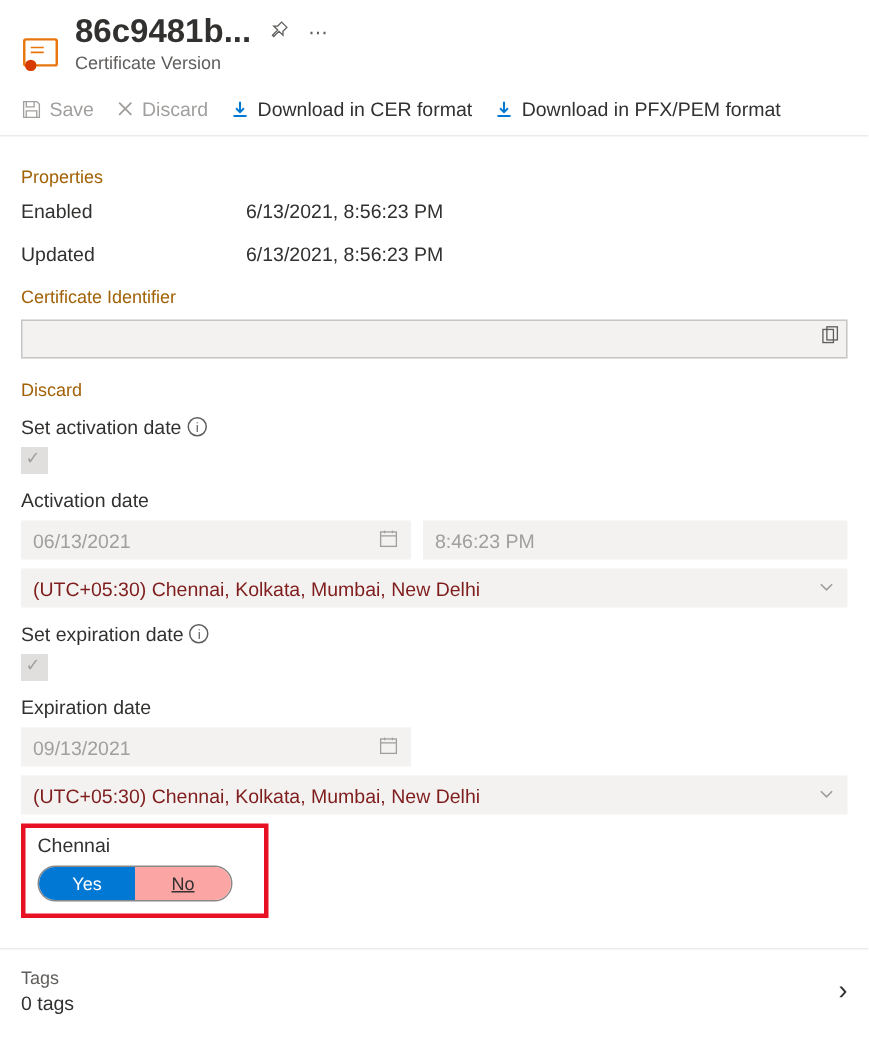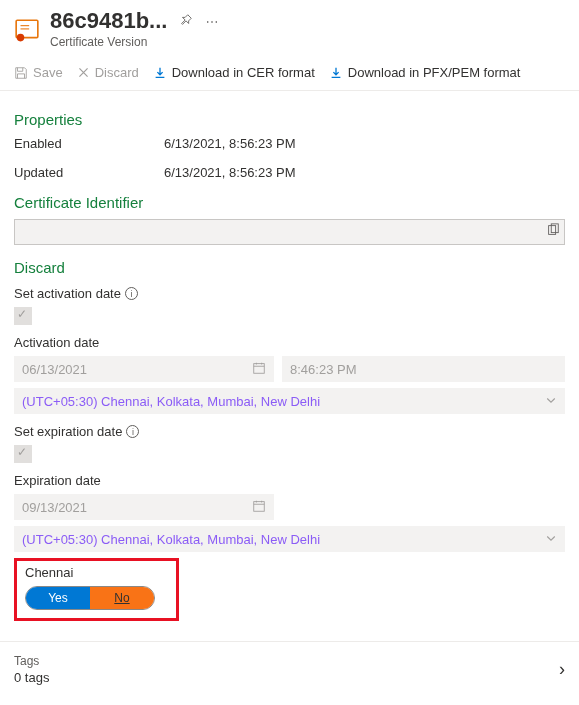--- a/index.html
+++ b/index.html
@@ -1,47 +1,47 @@
 <!DOCTYPE html>
 <html><head>
   <meta charset="utf-8">
   <style>
     * { margin: 0; padding: 0; box-sizing: border-box; font-family: 'Segoe UI', Arial, sans-serif; }
     body { width: 579px; background: #fff; color: #323130; font-size: 13px; }
-    .header { display: flex; align-items: center; padding: 8px 14px 10px 14px; gap: 10px; }
+    .header { display: flex; align-items: flex-end; padding: 8px 14px 10px 14px; gap: 10px; }
     .cert-icon { width: 26px; height: 26px; flex: 0 0 26px; margin-top: 2px; }
     .title-wrap { flex: 1; min-width: 0; }
     .title-line { display: flex; align-items: center; gap: 12px; }
     .title { font-size: 22px; font-weight: 600; white-space: nowrap; overflow: hidden; text-overflow: ellipsis; max-width: 130px; }
     .subtitle { font-size: 12px; color: #605e5c; margin-top: 1px; }
     .pin, .more { color: #605e5c; cursor: pointer; }
     .toolbar { display: flex; align-items: center; gap: 14px; padding: 6px 14px 10px 14px; border-bottom: 1px solid #edebe9; font-size: 13px; }
     .tool { display: inline-flex; align-items: center; gap: 5px; color: #a19f9d; cursor: pointer; }
     .tool.active { color: #323130; }
     .tool.active .dlicn { color: #0078d4; }
     .body { padding: 14px 14px 0 14px; }
-    .section-title { font-size: 15px; color: #15803d; margin: 6px 0 8px 0; }
+    .section-title { font-size: 12px; color: #a16207; margin: 6px 0 8px 0; }
     .prop-row { display: flex; margin: 6px 0 14px 0; }
     .prop-label { width: 150px; color: #323130; }
     .prop-val { color: #323130; }
     .id-box { position: relative; width: 100%; height: 26px; background: #f3f2f1; border: 1px solid #c8c6c4; margin-top: 4px; margin-bottom: 14px; }
     .id-copy { position: absolute; right: 4px; top: 3px; color: #605e5c; cursor: pointer; }
     .field-label { font-size: 13px; margin: 10px 0 6px 0; display: flex; align-items: center; gap: 4px; }
     .info-icon { width: 13px; height: 13px; border: 1px solid #605e5c; border-radius: 50%; display: inline-flex; align-items: center; justify-content: center; font-size: 9px; color: #605e5c; }
     .chk-disabled { width: 18px; height: 18px; background: #e1dfdd; position: relative; }
     .chk-disabled::after { content: '✓'; font-size: 12px; color: #a19f9d; position: absolute; left: 3px; top: 0; }
     .date-row { display: flex; gap: 8px; margin: 6px 0; }
     .date-input { flex: 0 0 260px; height: 26px; background: #f3f2f1; color: #a19f9d; display: flex; align-items: center; justify-content: space-between; padding: 0 8px; font-size: 13px; }
     .time-input { flex: 1; height: 26px; background: #f3f2f1; color: #a19f9d; padding: 0 8px; display: flex; align-items: center; font-size: 13px; }
-    .tz-select { width: 100%; height: 26px; background: #f3f2f1; color: #8b5cf6; padding: 0 8px; display: flex; align-items: center; justify-content: space-between; font-size: 13px; }
+    .tz-select { width: 100%; height: 26px; background: #f3f2f1; color: #7f1d1d; padding: 0 8px; display: flex; align-items: center; justify-content: space-between; font-size: 13px; }
     .highlight-box { border: 3px solid #e81123; padding: 4px 8px 8px 8px; margin-top: 6px; width: 165px; }
     .toggle { display: flex; width: 130px; height: 24px; border: 1px solid #8a8886; border-radius: 12px; overflow: hidden; margin-top: 4px; }
     .toggle span { flex: 1; display: flex; align-items: center; justify-content: center; font-size: 12px; cursor: pointer; }
     .toggle-on { background: #0078d4; color: #fff; }
-    .toggle-off { background: #f97316; color: #323130; text-decoration: underline; }
+    .toggle-off { background: #fca5a5; color: #323130; text-decoration: underline; }
     .divider { border-top: 1px solid #edebe9; margin: 20px 0 0 0; }
     .tags-row { display: flex; align-items: center; justify-content: space-between; padding: 12px 14px 14px 14px; cursor: pointer; }
     .tags-label { font-size: 12px; color: #605e5c;}
     .tags-val { font-size: 13px; color: #323130; margin-top: 2px; }
     .chev { font-size: 18px; color: #323130; }
     .cal-icon { color: #a19f9d; }
   </style>
 </head>
 <body>
 

